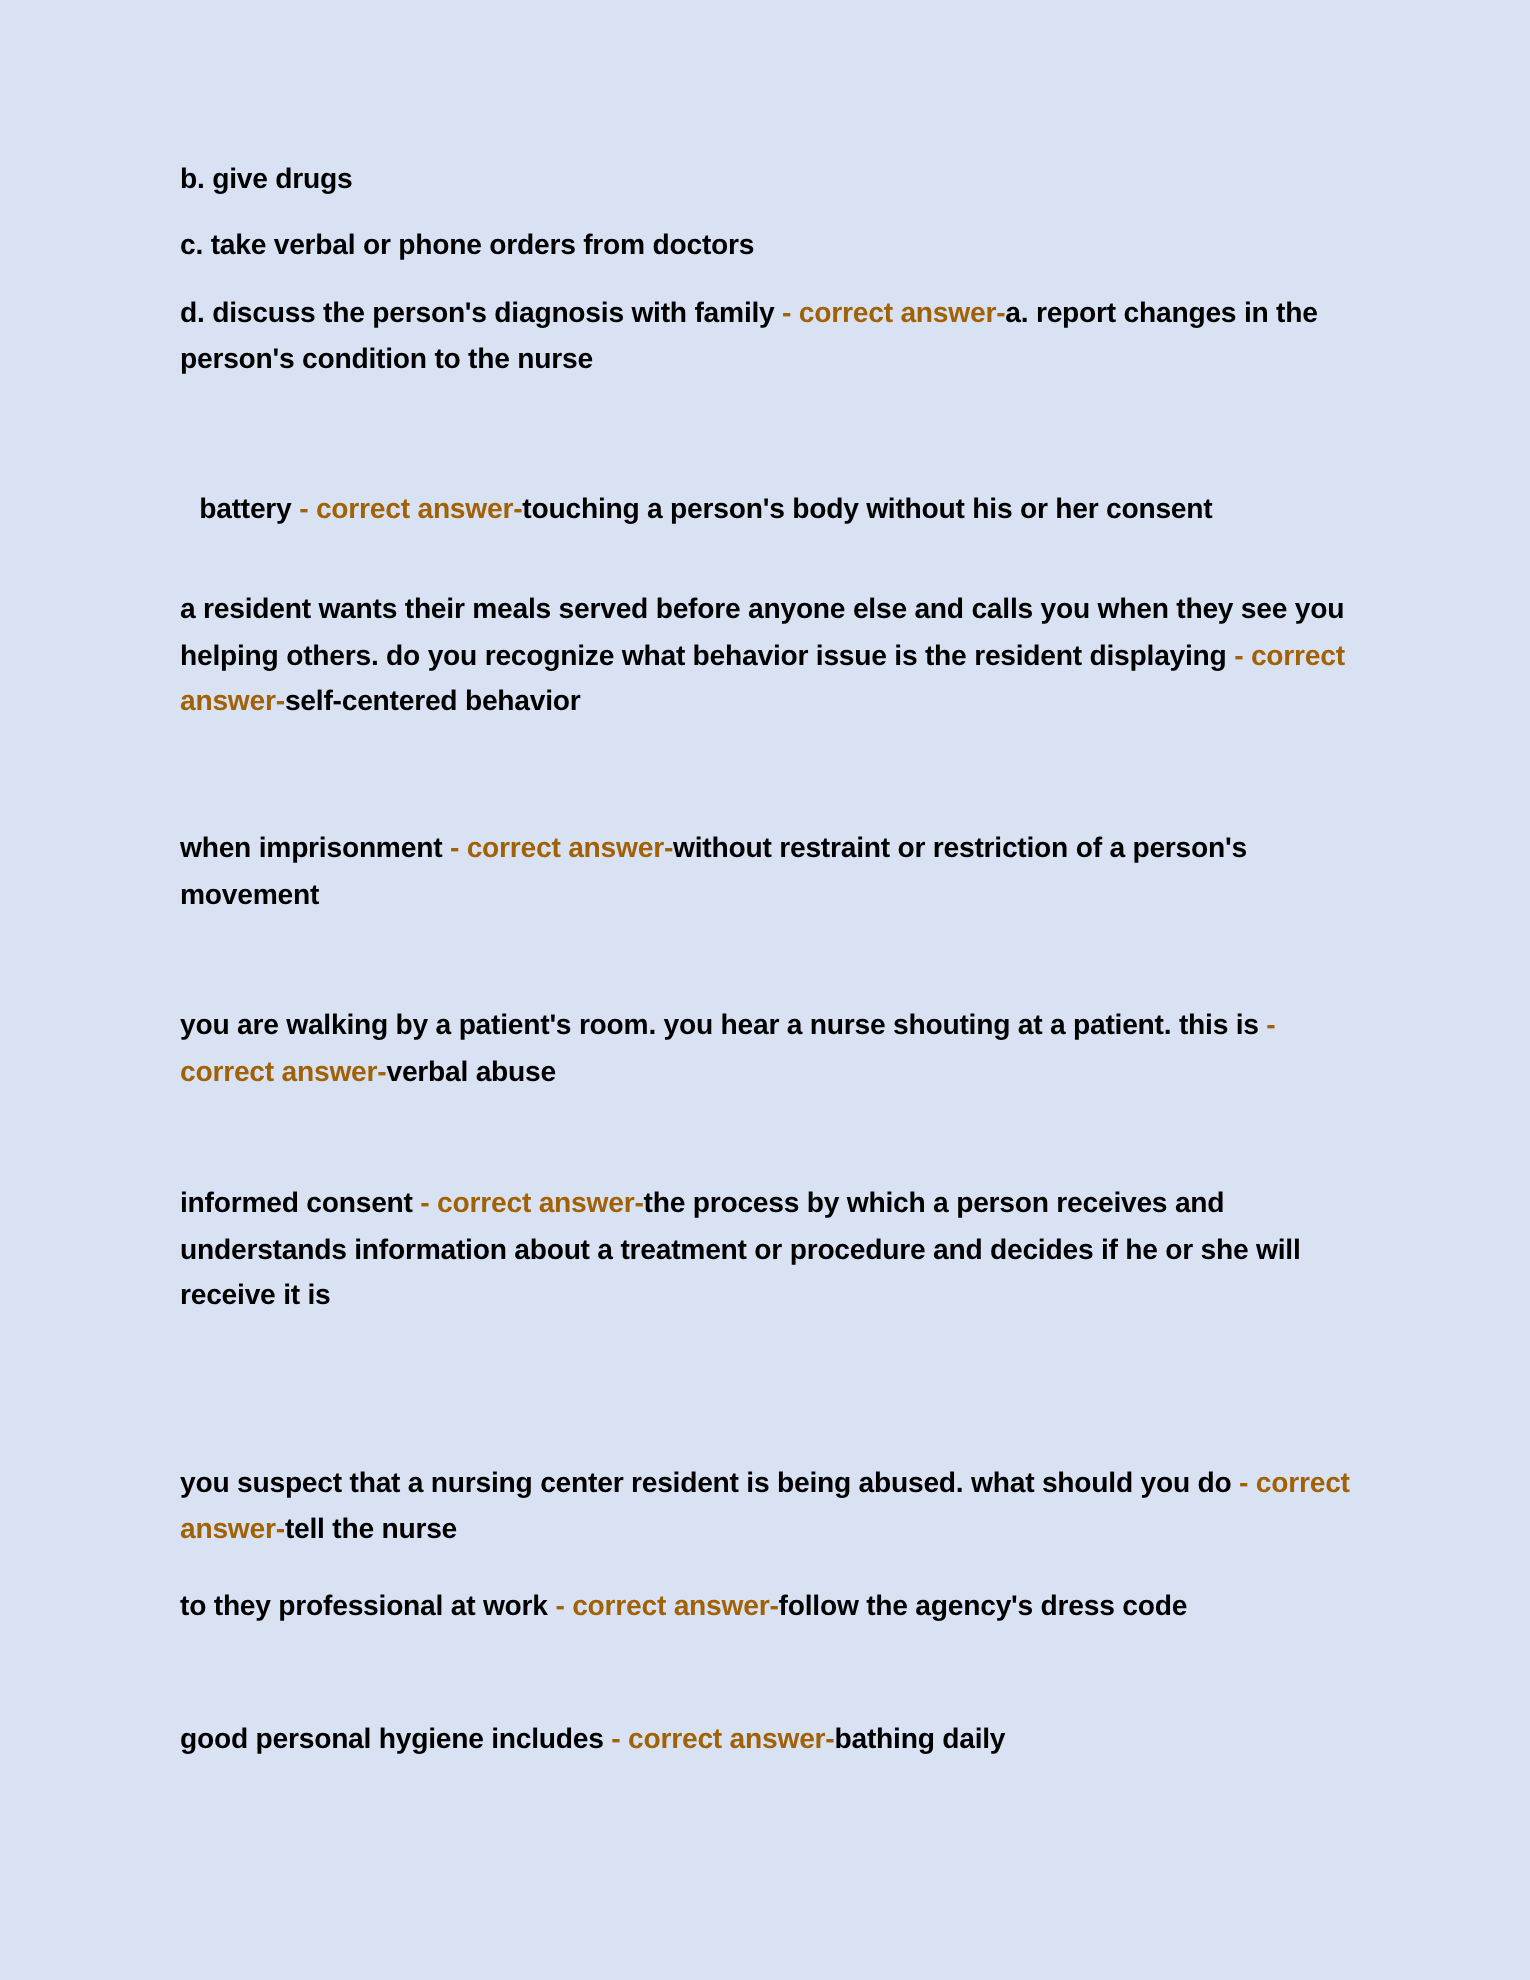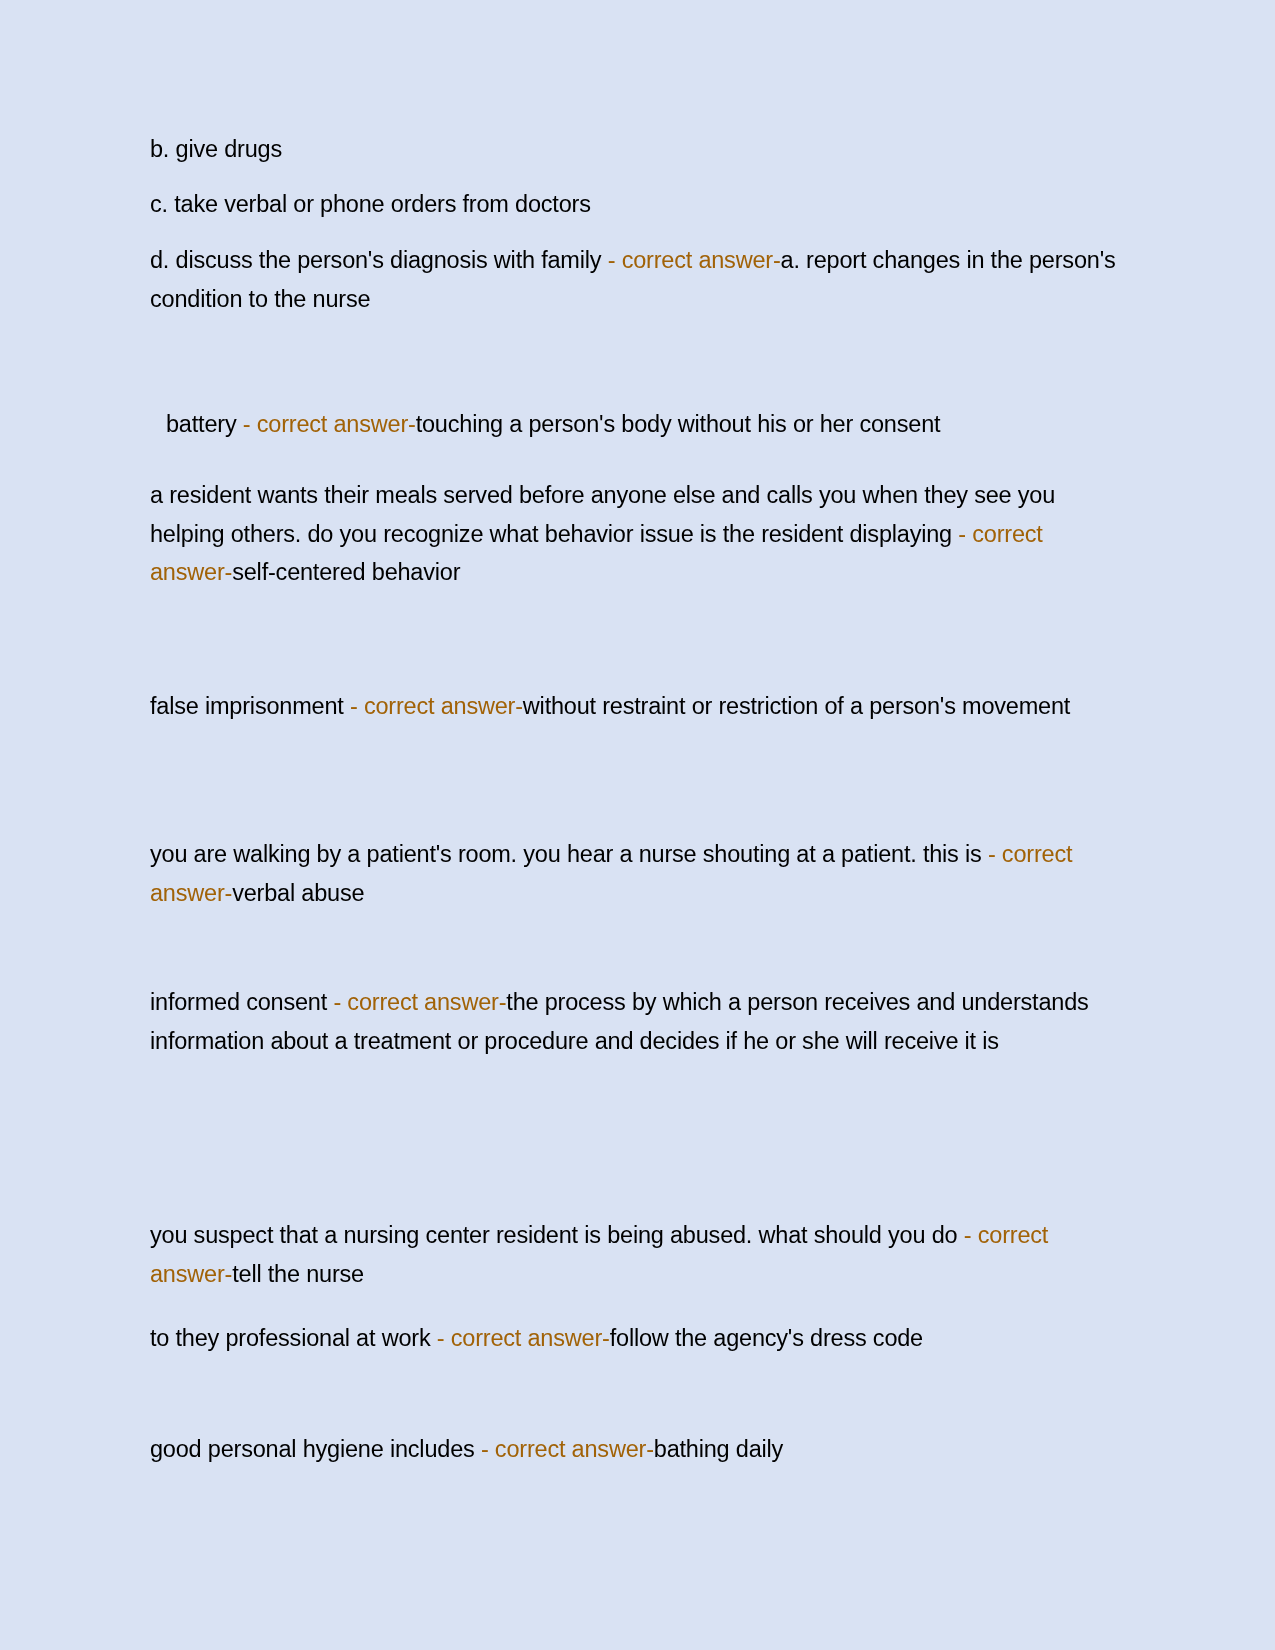--- a/index.html
+++ b/index.html
@@ -7,38 +7,39 @@
     width:1275px; height:1650px; position:relative; overflow:hidden;
     background:#D9E2F3;
     font-family:"Liberation Sans", sans-serif;
     color:#000;
   }
   .para {
     position:absolute; left:150px; width:980px;
     font-size:23.5px; line-height:38.5px;
     letter-spacing:-0.2px;
     white-space:normal;
+    font-weight:bold;
   }
   .red { color:#a16207; }
 </style>
 </head>
 <body>
 
 <div>
   <p class="para" style="top:130px;margin:0"><span>b. give drugs</span></p>
 
   <p class="para" style="top:185px;margin:0"><span>c. take verbal or phone orders from doctors</span></p>
 
   <p class="para" style="top:241px;margin:0"><span>d. discuss the person's diagnosis with family </span><span class="red">- correct answer-</span><span>a. report changes in the person's condition to the nurse</span></p>
 
   <p class="para" style="top:389px;margin:16px"><span>battery </span><span class="red">- correct answer-</span><span>touching a person's body without his or her consent</span></p>
 
-  <p class="para" style="top:476px;margin:0"><span>a resident wants their meals served before anyone else and calls you when they see you helping others. do you recognize what behavior issue is the resident displaying </span><span class="red">- correct answer-</span><span>self-centered behavior</span></p>
+  <p class="para" style="top:488px;margin:0"><span>a resident wants their meals served before anyone else and calls you when they see you helping others. do you recognize what behavior issue is the resident displaying </span><span class="red">- correct answer-</span><span>self-centered behavior</span></p>
 
-  <p class="para" style="top:687px;margin:0"><span>false imprisonment </span><span class="red">- correct answer-</span><span>without restraint or restriction of a person's movement</span></p>
+  <p class="para" style="top:687px;margin:0"><span>when imprisonment </span><span class="red">- correct answer-</span><span>without restraint or restriction of a person's movement</span></p>
 
   <p class="para" style="top:835px;margin:0"><span>you are walking by a patient's room. you hear a nurse shouting at a patient. this is </span><span class="red">- correct answer-</span><span>verbal abuse</span></p>
 
   <p class="para" style="top:983px;margin:0"><span>informed consent </span><span class="red">- correct answer-</span><span>the process by which a person receives and understands information about a treatment or procedure and decides if he or she will receive it is</span></p>
 
   <p class="para" style="top:1216px;margin:0"><span>you suspect that a nursing center resident is being abused. what should you do </span><span class="red">- correct answer-</span><span>tell the nurse</span></p>
 
   <p class="para" style="top:1319px;margin:0"><span>to they professional at work </span><span class="red">- correct answer-</span><span>follow the agency's dress code</span></p>
 
   <p class="para" style="top:1430px;margin:0"><span>good personal hygiene includes </span><span class="red">- correct answer-</span><span>bathing daily</span></p>

